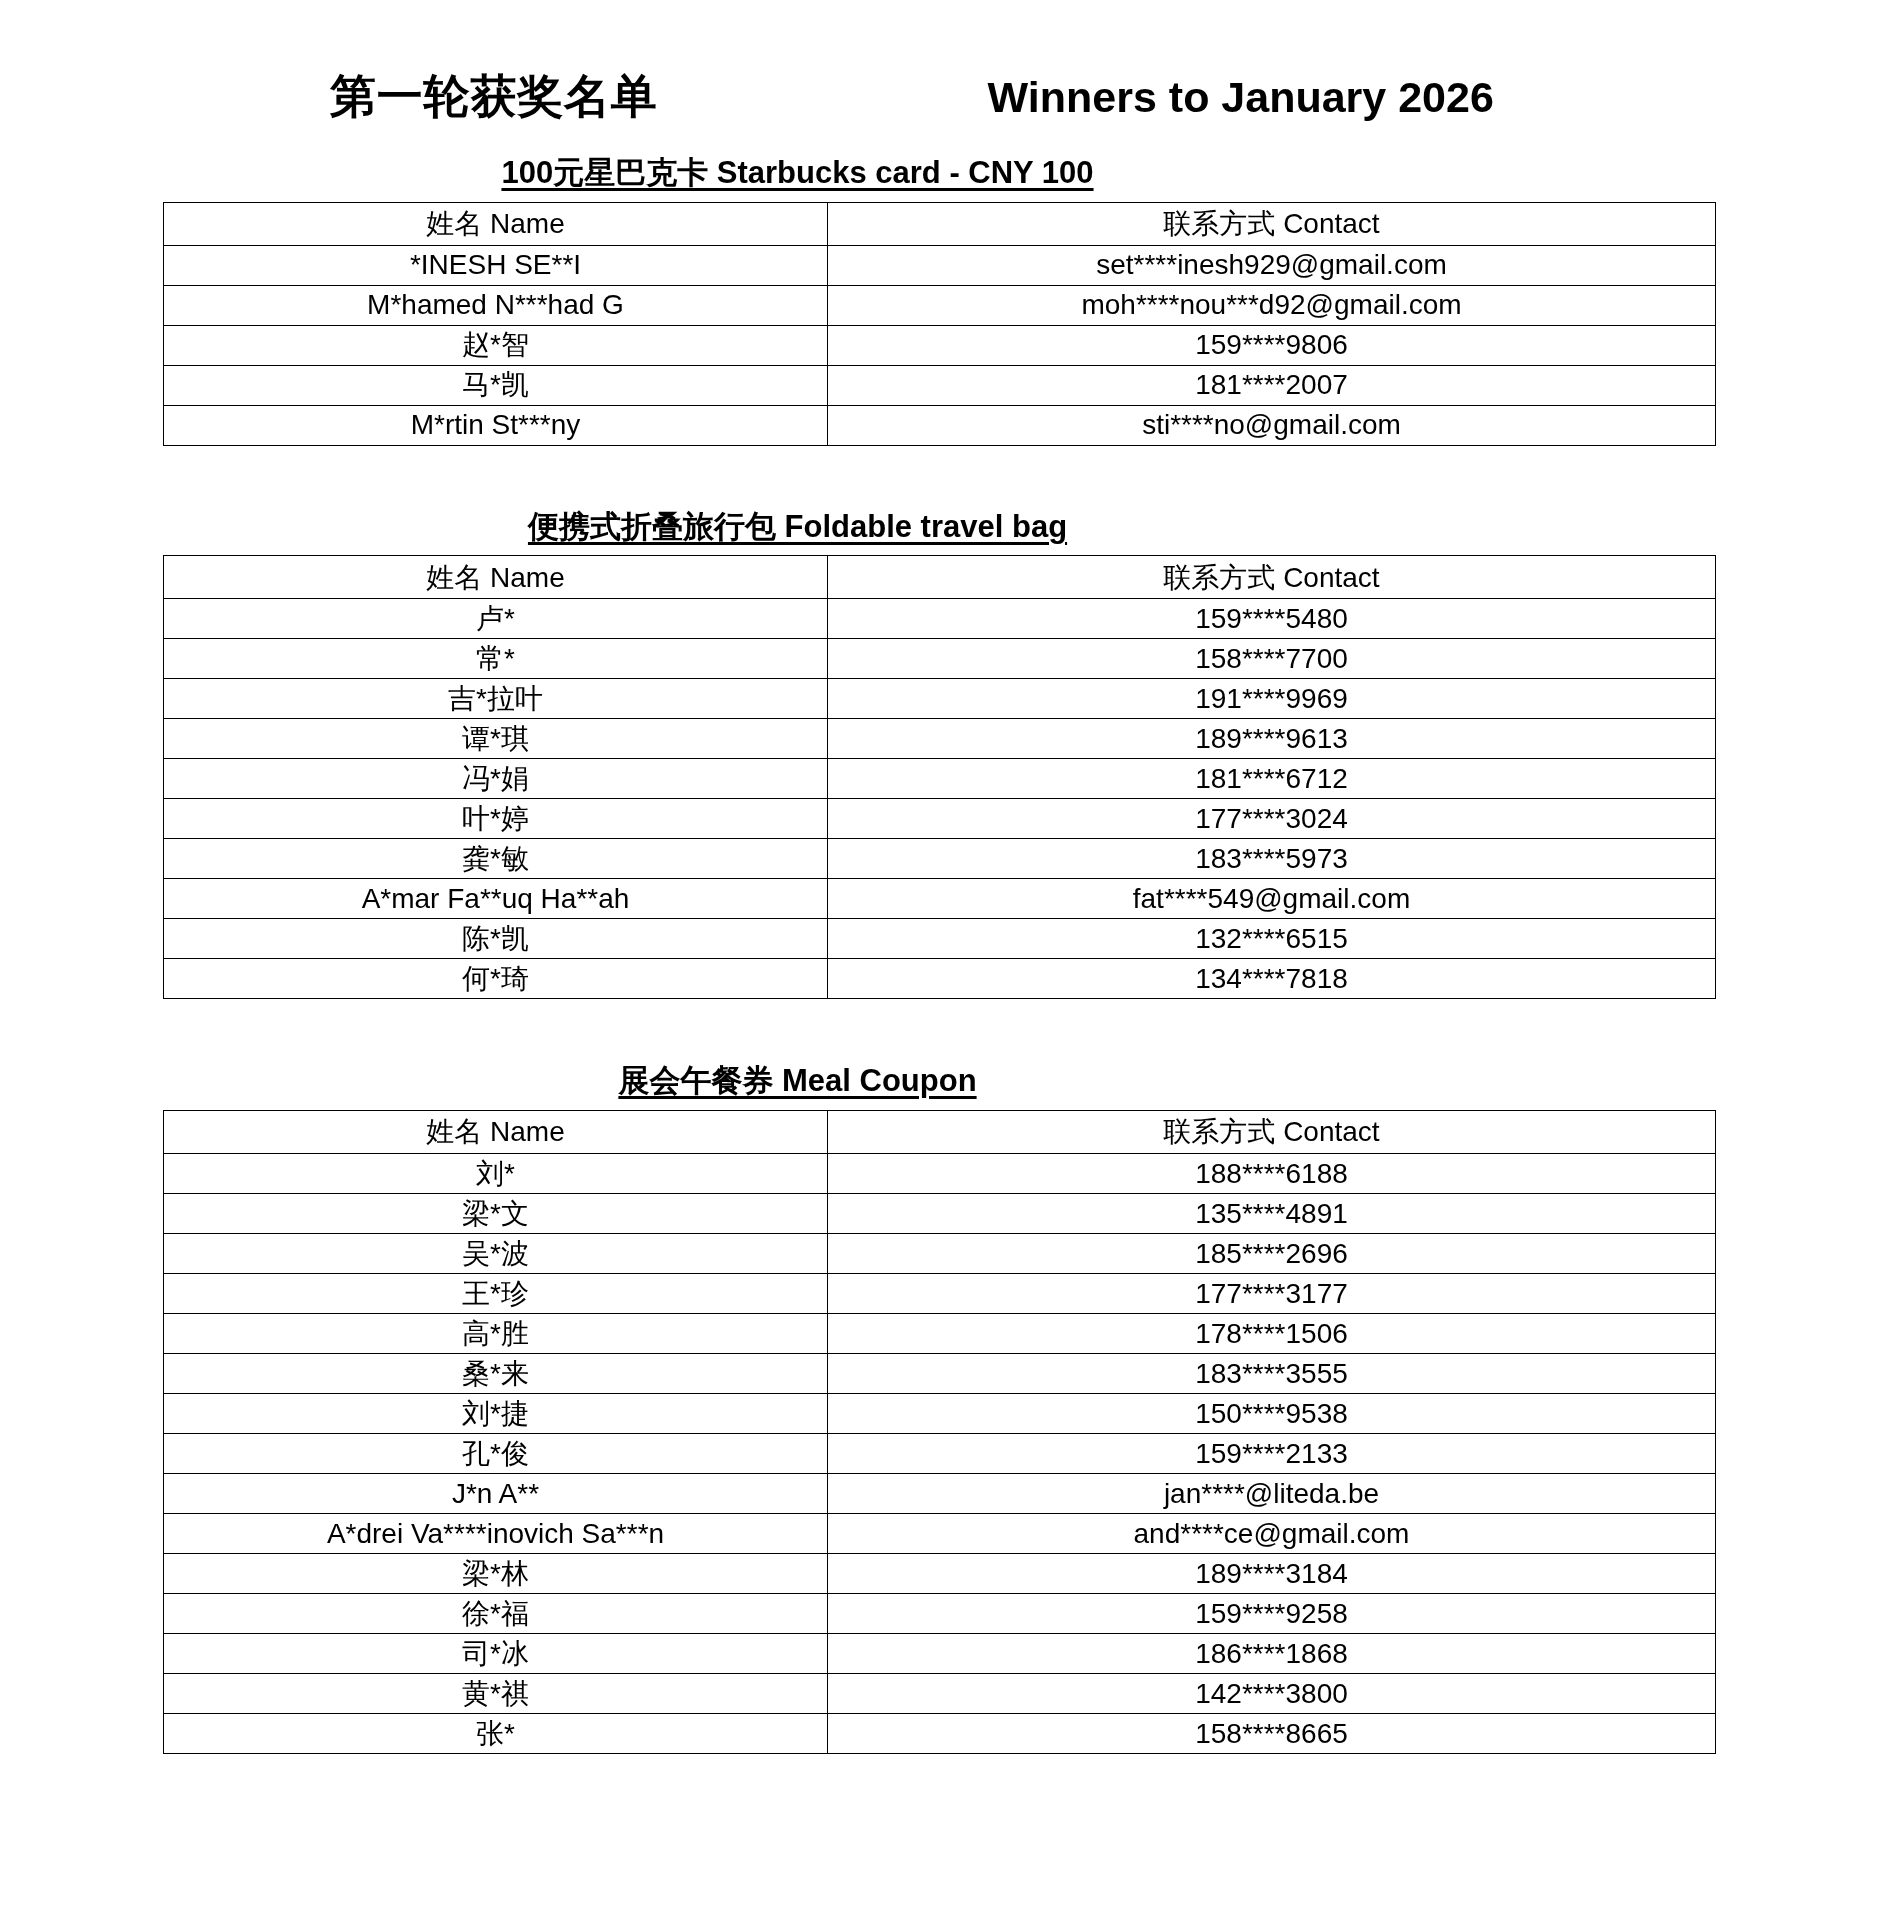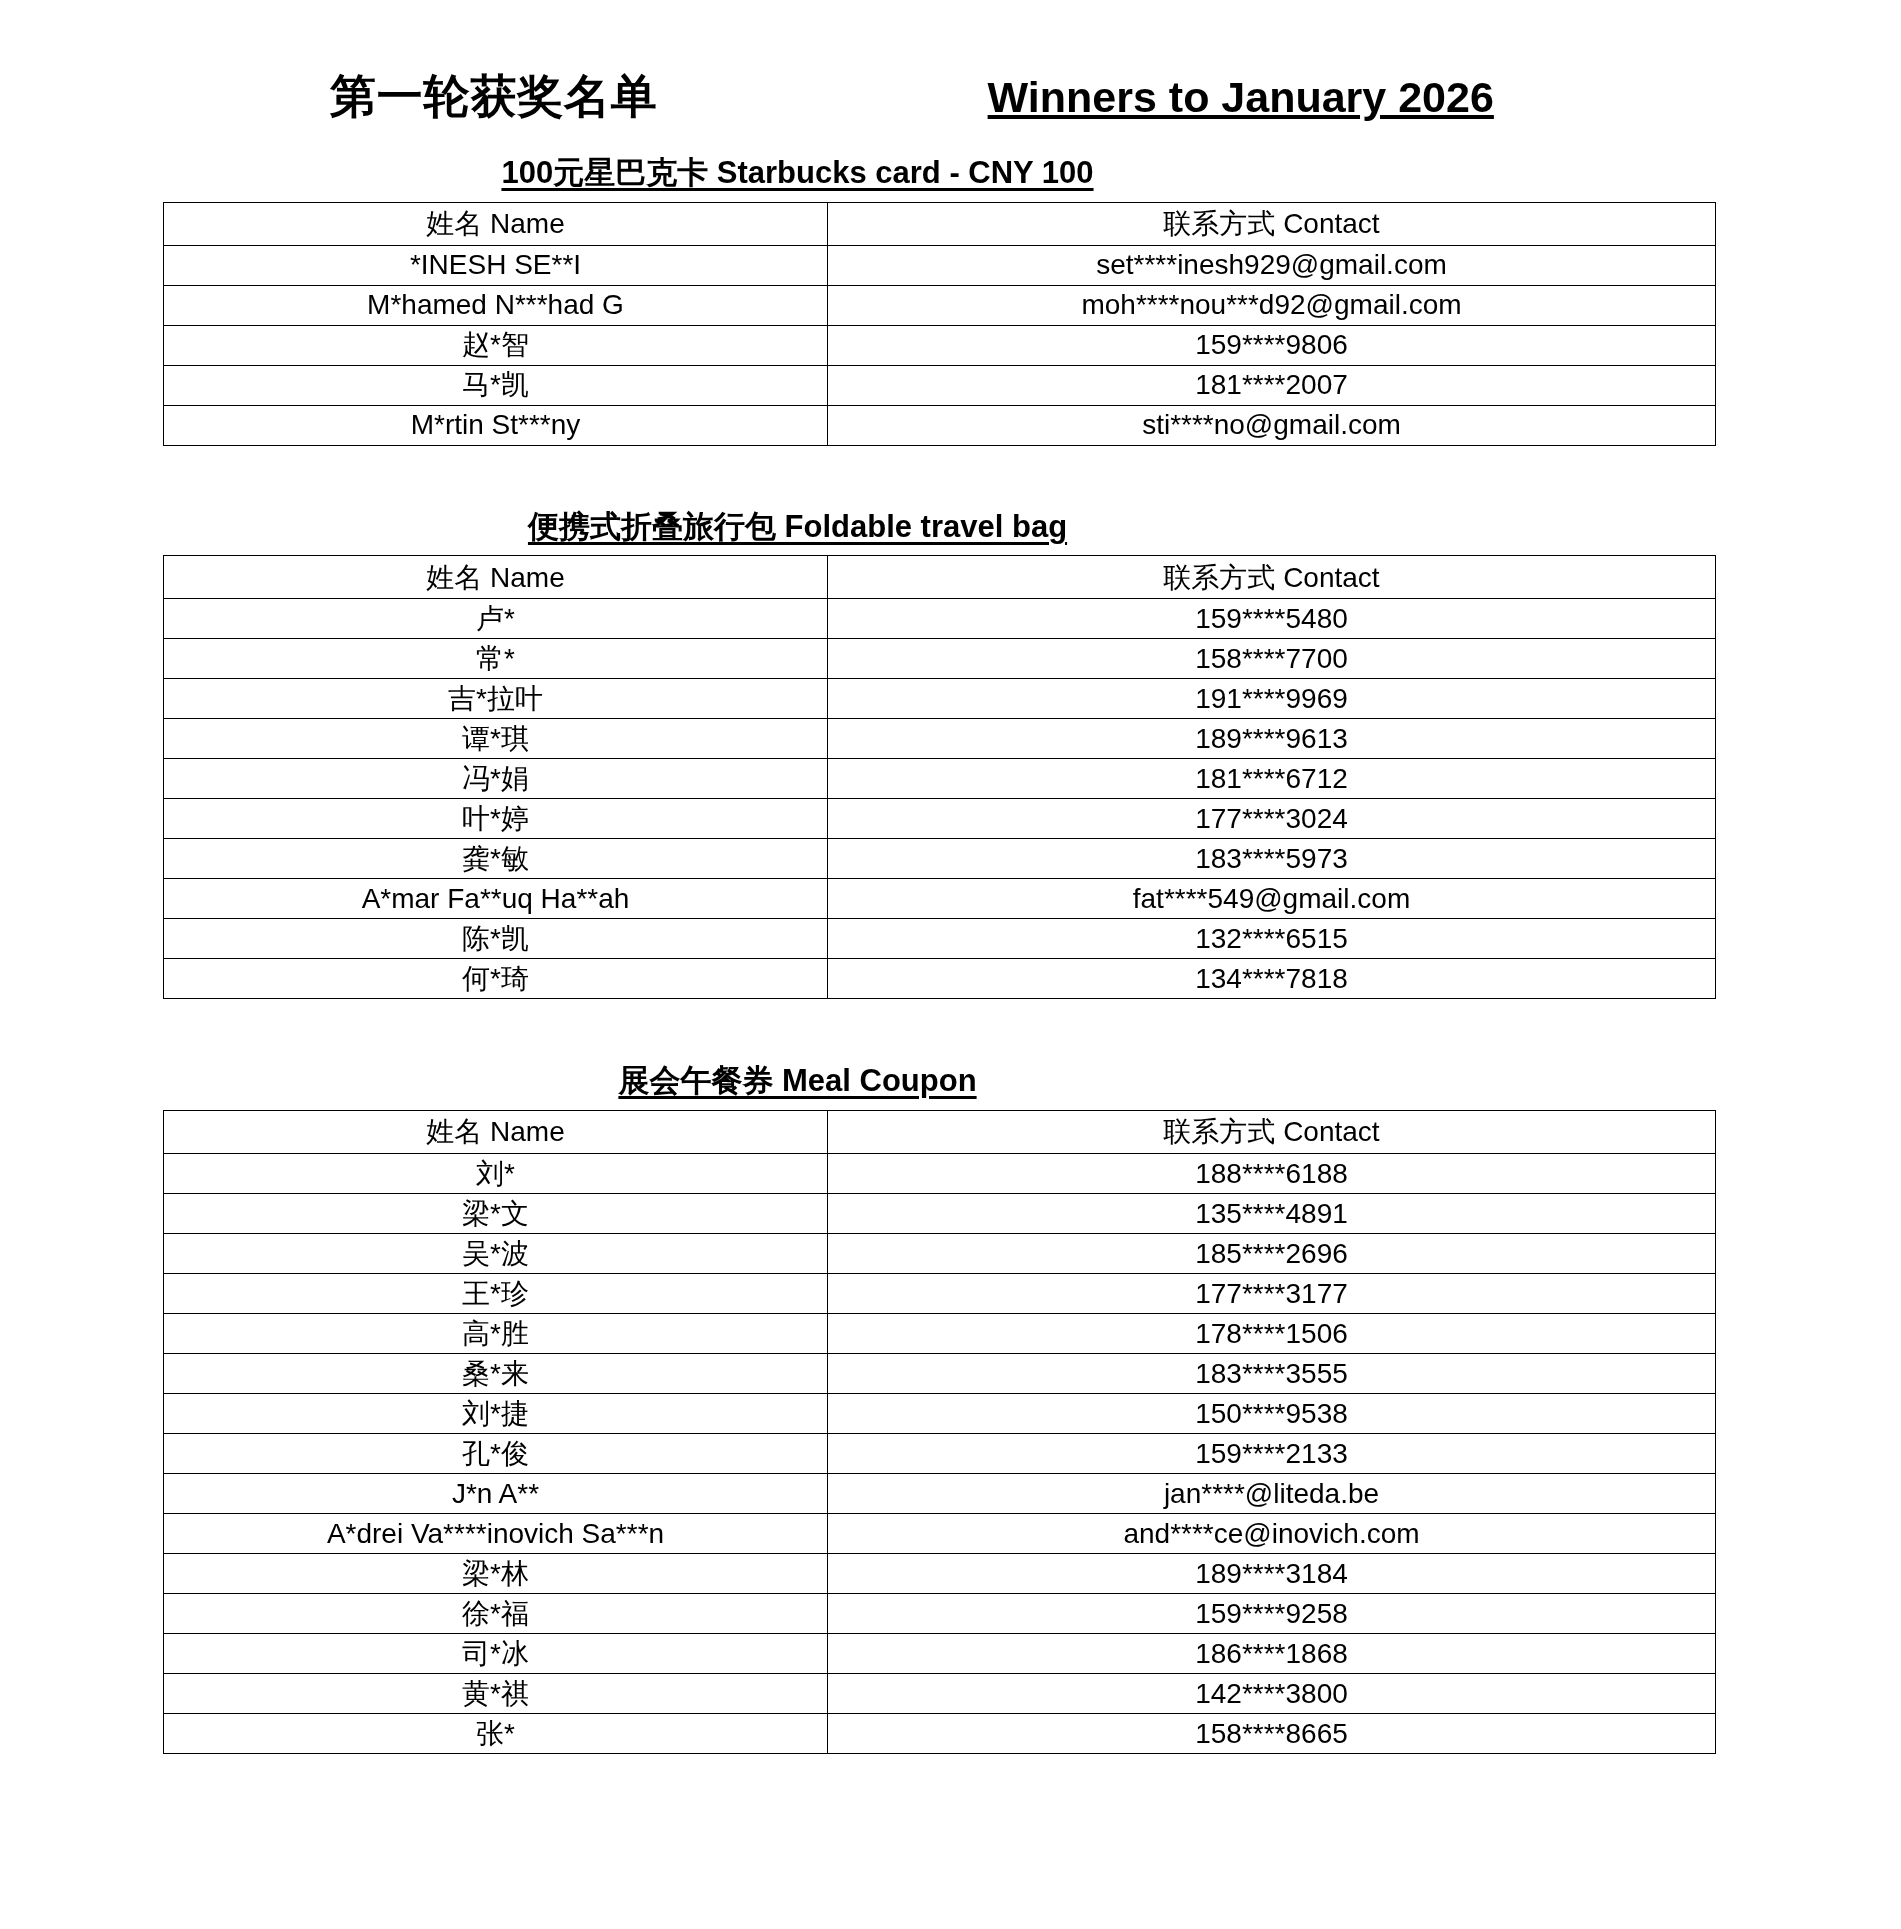--- a/index.html
+++ b/index.html
@@ -35,21 +35,20 @@
     font-size: 46px;
     font-weight: bold;
     letter-spacing: 0.8px;
     white-space: nowrap;
   }
   .title-en {
     font-size: 43px;
     font-weight: bold;
     white-space: nowrap;
     margin-left: 330px;
-    text-decoration: underline;
   }
 
   
   .section {
     margin: 0;
   }
   .section-header {
     text-align: center;
     font-size: 31px;
     font-weight: bold;
@@ -252,21 +251,21 @@
             <tr>
               <td>孔*俊</td>
               <td>159****2133</td>
             </tr>
             <tr>
               <td>J*n A**</td>
               <td>jan****@liteda.be</td>
             </tr>
             <tr>
               <td>A*drei Va****inovich Sa***n</td>
-              <td>and****ce@inovich.com</td>
+              <td>and****ce@gmail.com</td>
             </tr>
             <tr>
               <td>梁*林</td>
               <td>189****3184</td>
             </tr>
             <tr>
               <td>徐*福</td>
               <td>159****9258</td>
             </tr>
             <tr>

